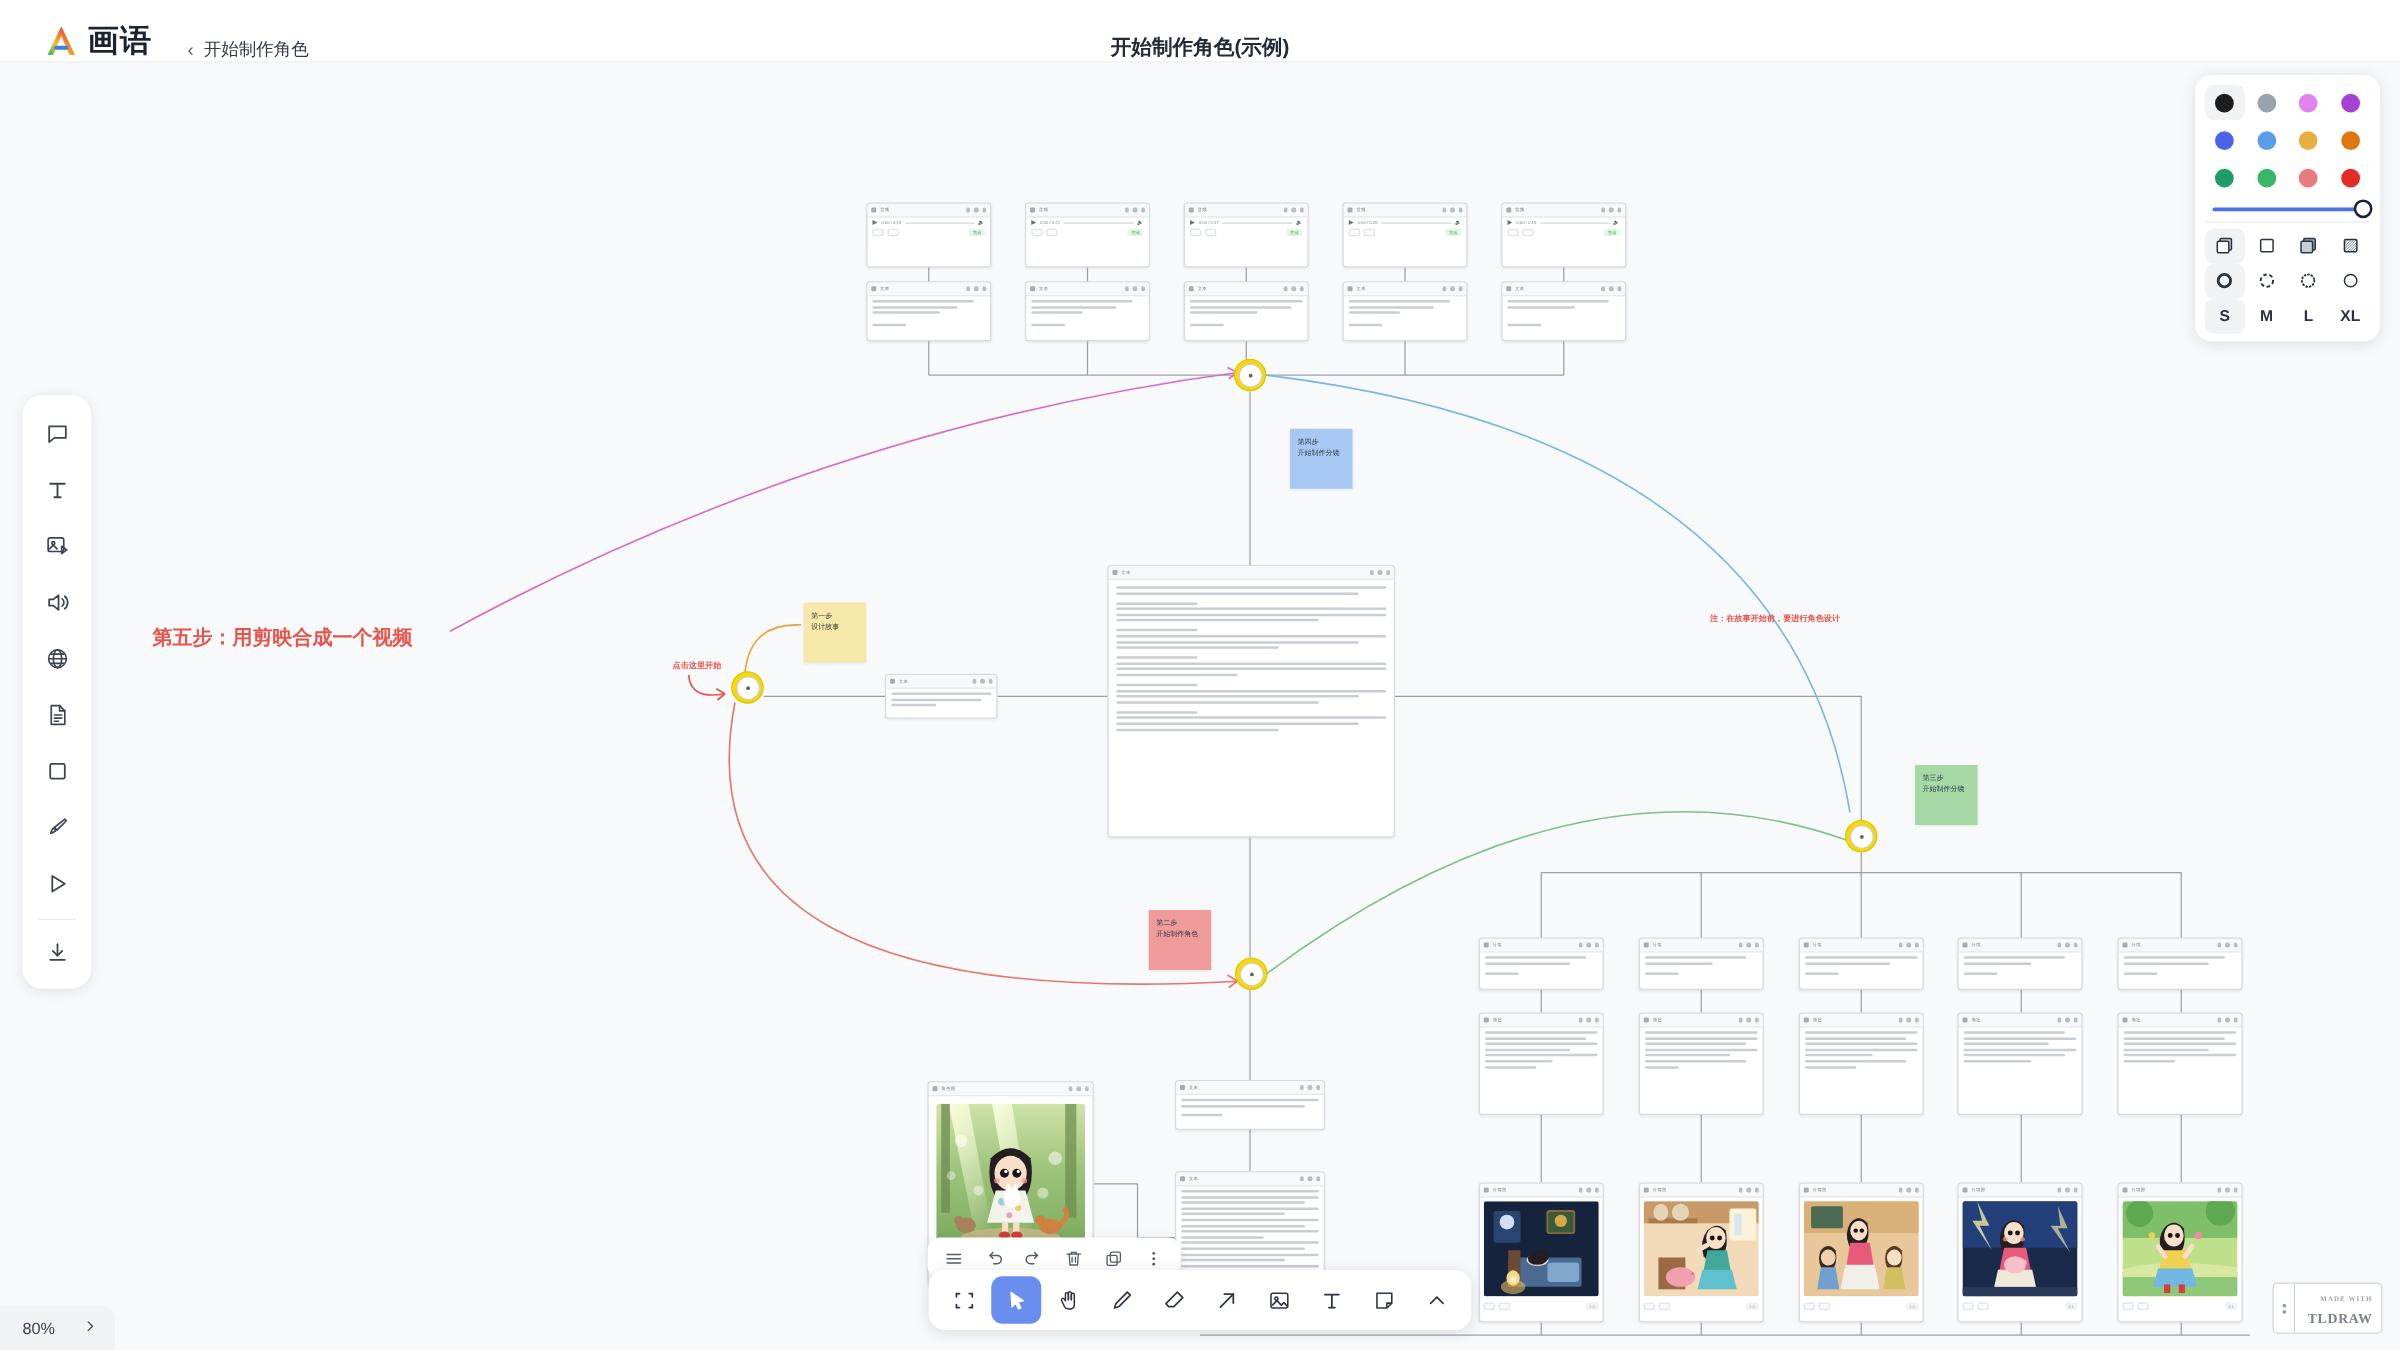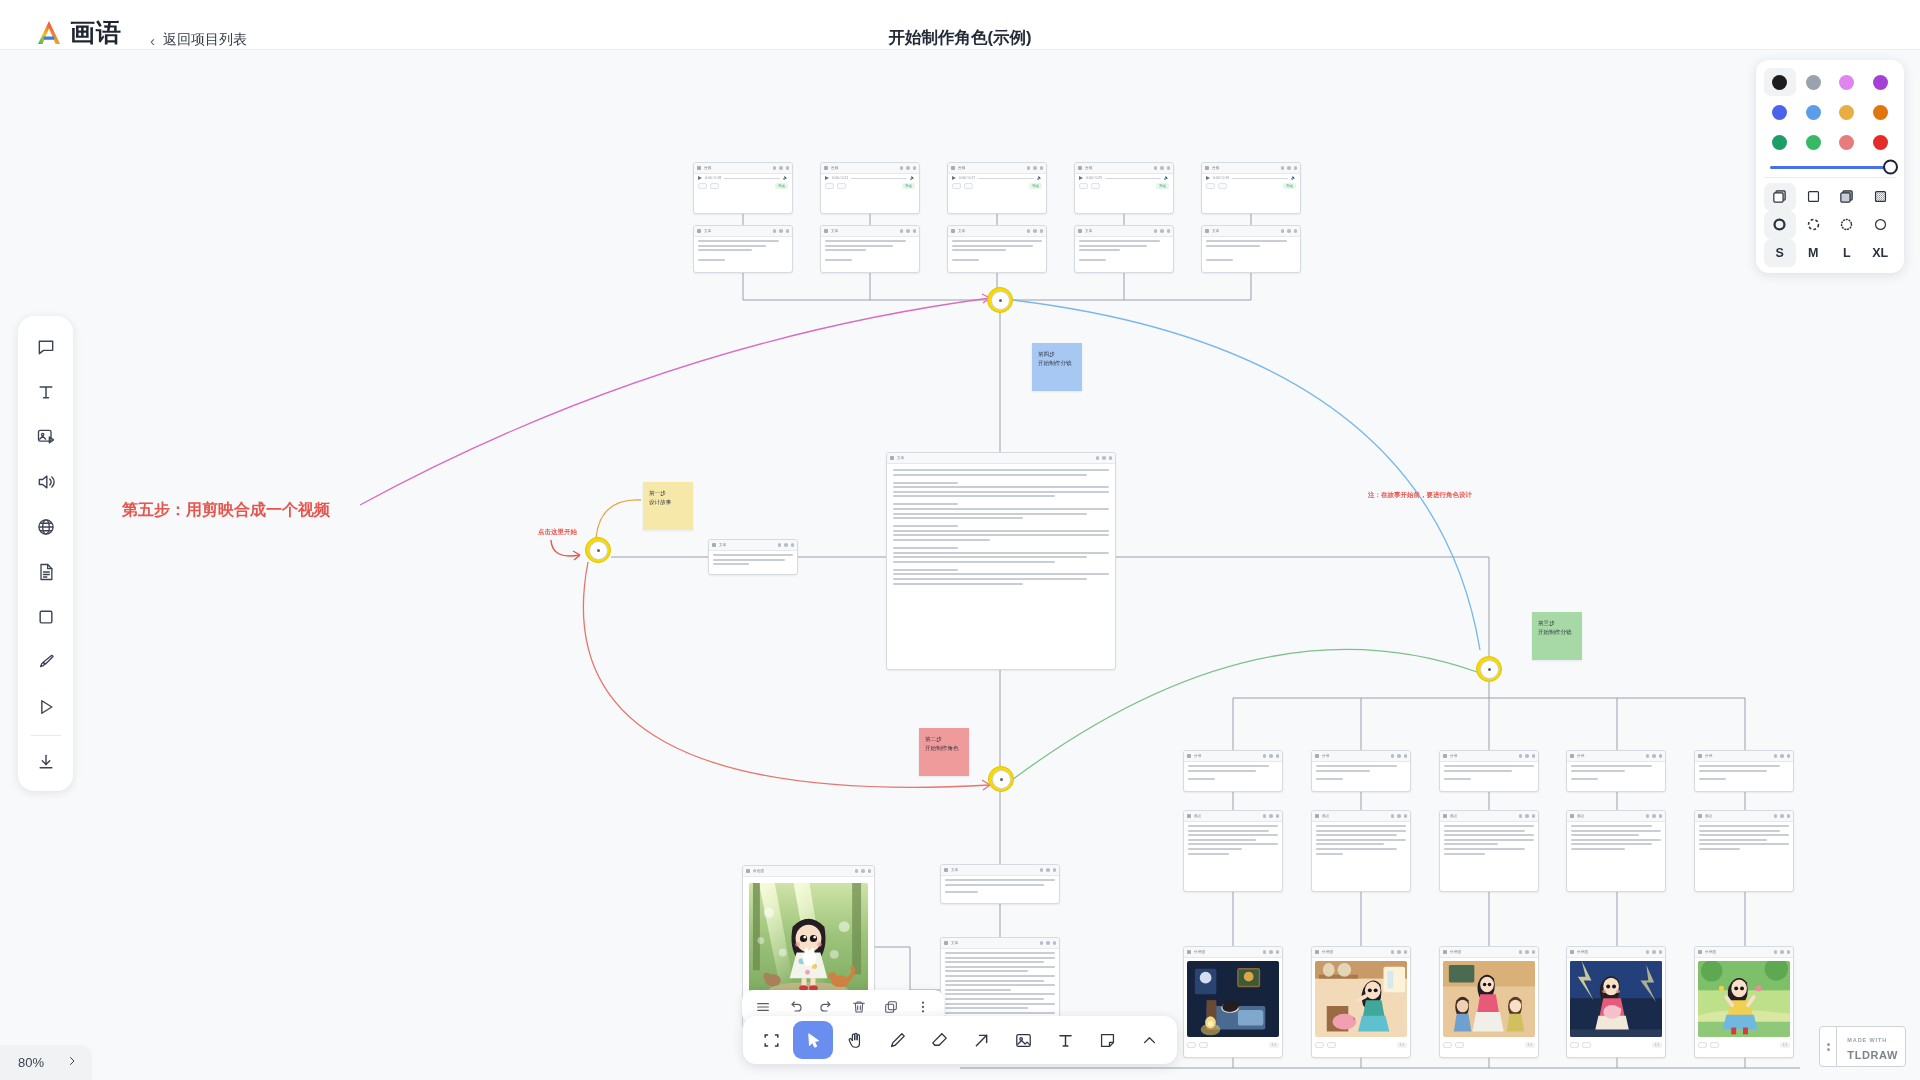--- a/index.html
+++ b/index.html
@@ -215,21 +215,21 @@
     position: absolute; right: 14px; bottom: 13px;
     display: flex; align-items: stretch; gap: 3px;
     border: 1px solid #cfd3d8; border-radius: 4px; background: #fff;
     overflow: hidden; z-index: 56; cursor: pointer;
   }
   .wm-dots {
     width: 17px; display: flex; flex-direction: column; align-items: center;
     justify-content: center; gap: 2px; border-right: 1px solid #cfd3d8;
   }
   .wm-dots i { width: 3px; height: 3px; border-radius: 50%; background: #9aa0a8; display: block; }
-  .wm-txt { padding: 2px 7px 3px; line-height: 1.05; text-align: left; }
+  .wm-txt { padding: 2px 7px 3px; line-height: 1.05; text-align: right; font-family: Liberation Serif, serif; }
   .wm-l1 { font-size: 5.5px; letter-spacing: .9px; color: #9aa0a8; font-weight: 700; }
   .wm-l2 { font-size: 11px; letter-spacing: .6px; color: #7d838c; font-weight: 700; }
 </style>
 </head>
 <body>
 
 <div id="app">
 
   <div id="header">
     <div class="logo-wrap">
@@ -245,21 +245,21 @@
           </defs>
           <path d="M15 3 L26 26 L21.5 26 L15 10.5 L8.5 26 L4 26 Z" fill="url(#gA)"></path>
           <rect x="9.5" y="18.5" width="11" height="3.2" rx="1.2" fill="#3b7de0"></rect>
         </svg>
       </div>
       <span class="logo-text">画语</span>
     </div>
 
     <div class="back-link">
       <span class="chev-left">‹</span>
-      <span>返回项目列表</span>
+      <span>开始制作角色</span>
     </div>
 
     <div id="doc-title">开始制作角色(示例)</div>
 
   </div>
 
   <div id="canvas">
 
     <svg class="edges">
 

